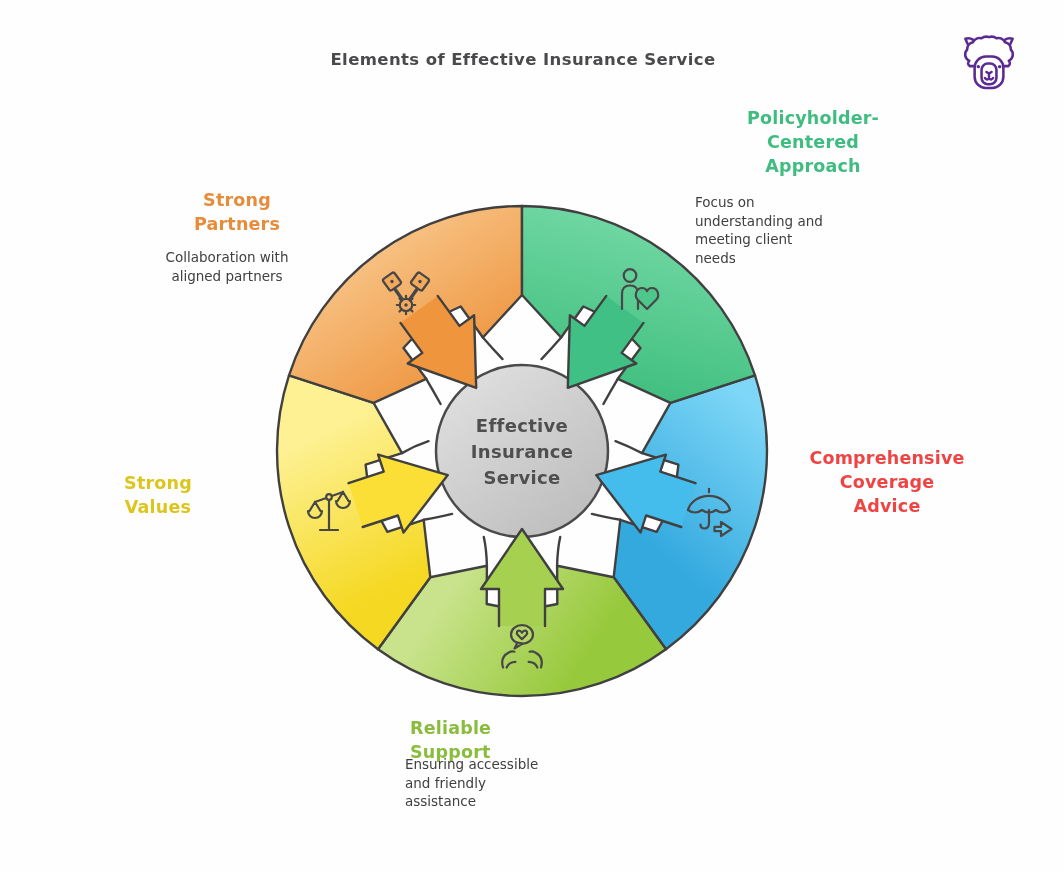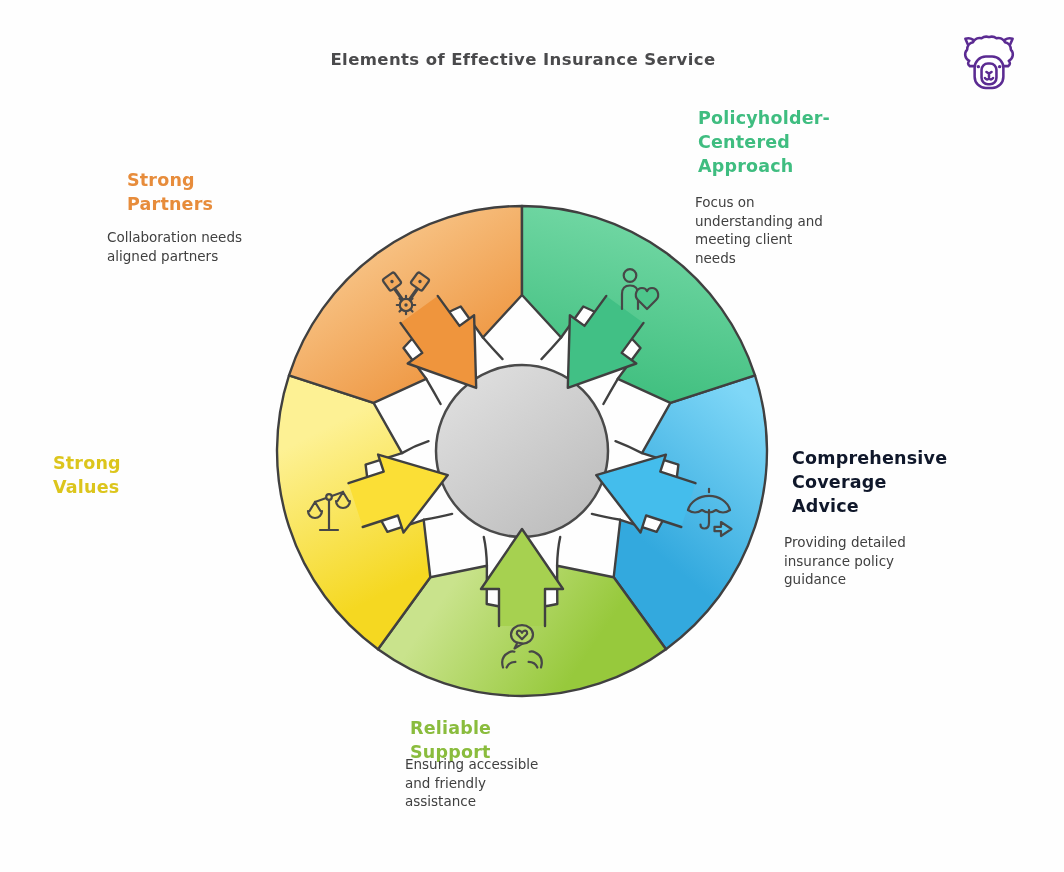--- a/index.html
+++ b/index.html
@@ -10,27 +10,27 @@
   }
   .canvas{position:absolute;inset:0;width:1064px;height:720px;}
   .title{
     position:absolute;top:50px;left:173px;width:700px;text-align:center;
     font-size:16.5px;font-weight:bold;color:#4a4a4c;letter-spacing:.4px;
   }
   .diagram-svg{position:absolute;left:0;top:0;}
   .logo-svg{position:absolute;left:956px;top:30px;}
   .seg-heading{
     position:absolute;font-size:17.5px;font-weight:bold;line-height:24px;
-    white-space:pre-line;letter-spacing:.2px;
+    white-space:pre-line;letter-spacing:.2px;text-align:center;
   }
   .seg-desc{
     position:absolute;font-size:13.5px;line-height:18.5px;color:#404040;
     white-space:pre-line;
   }
-  .align-r{text-align:left;}
+  .align-r{text-align:center;margin-top:20px;}
   .align-c{text-align:left;}
   .hub-label{
     position:absolute;left:522px;top:413px;width:180px;transform:translateX(-50%);
     text-align:center;font-size:18px;font-weight:bold;line-height:26px;
     color:#4f4f50;white-space:pre-line;letter-spacing:.3px;
   }
   
   .pos-partners-h{right:717px;top:168px;width:220px;}
   .pos-partners-d{right:717px;top:228px;width:240px;}
   .pos-policy-h{left:698px;top:106px;width:230px;}
@@ -145,48 +145,48 @@
       <g transform="translate(307,484)">
         <path d="M22,15.8 L22,46 M13,46 L31,46"></path>
         <path d="M8,18 L36,8"></path>
         <circle cx="22" cy="13" r="2.8" fill="#fbe96a"></circle>
         <path d="M8,18 L2.5,27 M8,18 L13.5,27 M1,27 A7,7 0 0 0 15,27"></path>
         <path d="M36,8 L30.5,17 M36,8 L41.5,17 M29,17 A7,7 0 0 0 43,17"></path>
       </g>
     </g>
   </svg>
 
+  <div class="hub-label">Effective
+Insurance
+Service</div>
 
   <div class="seg-heading pos-policy-h" style="color: rgb(63, 189, 128);">Policyholder-
 Centered
 Approach</div>
   <div class="seg-desc pos-policy-d">Focus on
 understanding and
 meeting client
 needs</div>
 
-  <div class="seg-heading pos-coverage-h" style="color: #0f172a; margin-left: 20px;">Comprehensive
+  <div class="seg-heading pos-coverage-h" style="color: #ef4444;">Comprehensive
 Coverage
 Advice</div>
-  <div class="seg-desc pos-coverage-d">Providing detailed
-insurance policy
-guidance</div>
 
   <div class="seg-heading align-c pos-support-h" style="color: rgb(138, 188, 61);">Reliable
 Support</div>
   <div class="seg-desc align-c pos-support-d">Ensuring accessible
 and friendly
 assistance</div>
 
   <div class="seg-heading align-r pos-values-h" style="color: rgb(220, 197, 28);">Strong
 Values</div>
 
   <div class="seg-heading align-r pos-partners-h" style="color: rgb(231, 140, 59);">Strong
 Partners</div>
-  <div class="seg-desc align-r pos-partners-d">Collaboration needs
+  <div class="seg-desc align-r pos-partners-d">Collaboration with
 aligned partners</div>
 
   <svg class="logo-svg" width="66" height="68" viewBox="0 0 62 60">
     <g stroke="#5b2b92" stroke-width="2.4" fill="#ffffff" stroke-linejoin="round" stroke-linecap="round">
       <path d="M13.5,17 L8.8,6.2 Q15.5,4.2 19,11 Z"></path>
       <path d="M48.5,17 L53.2,6.2 Q46.5,4.2 43,11 Z"></path>
       <path d="M12.5,27 A6.5,6.5 0 0 1 10.5,16.5 A7,7 0 0 1 16,9.5 A7,7 0 0 1 24,5.8 A7.5,7.5 0 0 1 31,4.8 A7.5,7.5 0 0 1 38,5.8 A7,7 0 0 1 46,9.5 A7,7 0 0 1 51.5,16.5 A6.5,6.5 0 0 1 49.5,27 Q52,30 49,32 L13,32 Q10,30 12.5,27 Z"></path>
       <rect x="17.5" y="23" width="27" height="29.5" rx="10.5"></rect>
       <rect x="24" y="29.5" width="14" height="19.5" rx="6"></rect>
       <circle cx="21" cy="32.5" r="1.6" fill="#5b2b92" stroke="none"></circle>

